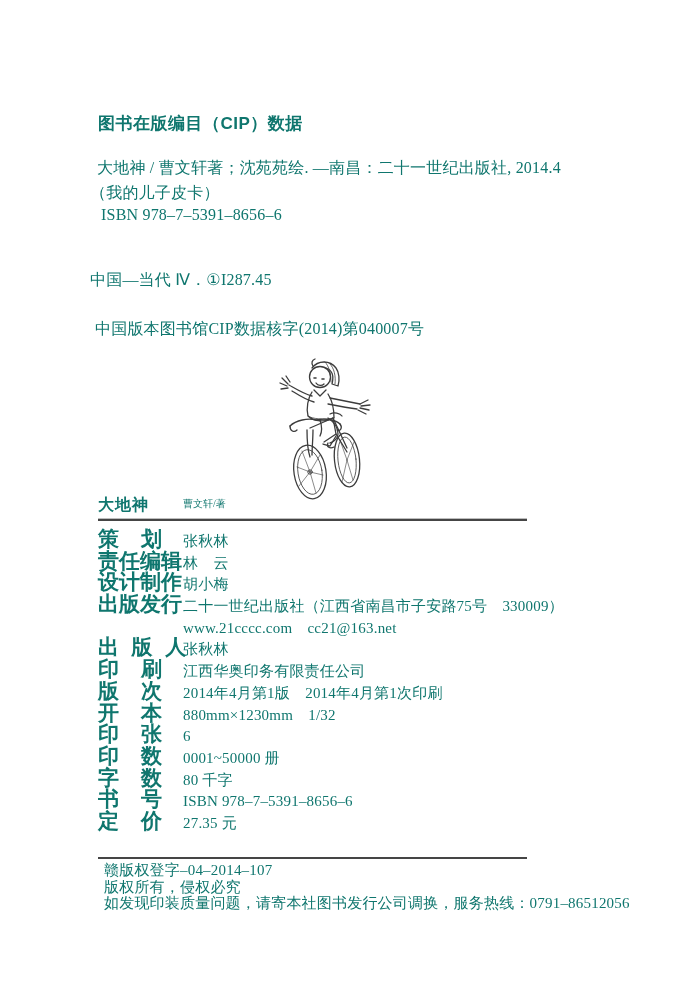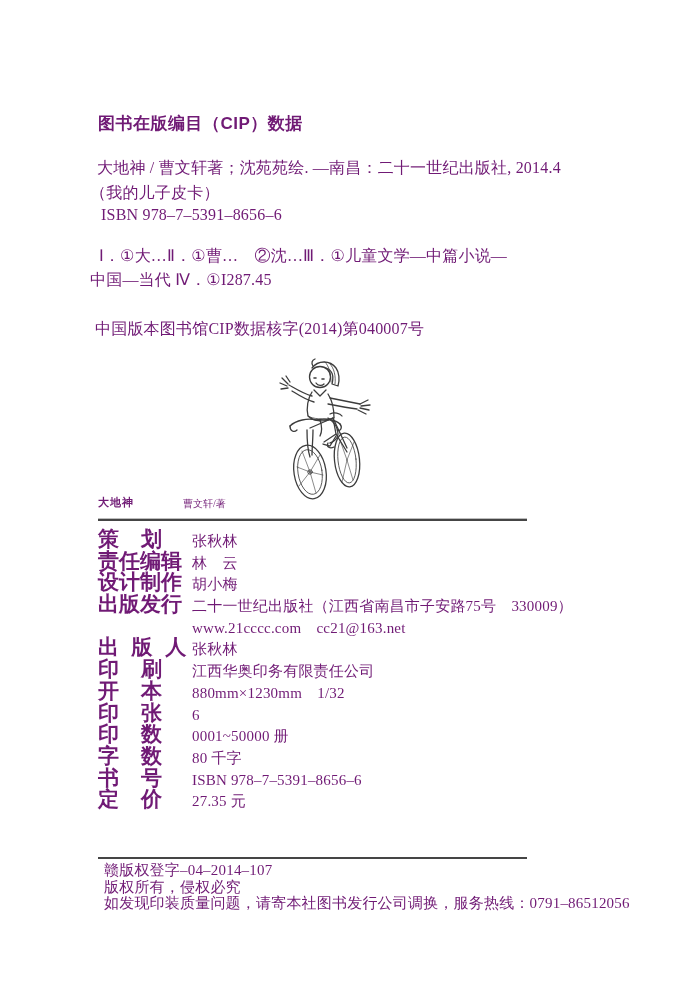--- a/index.html
+++ b/index.html
@@ -5,21 +5,21 @@
   html, body {
     margin: 0;
     padding: 0;
     background: #ffffff;
   }
   .page {
     position: relative;
     width: 700px;
     height: 999px;
     background: #ffffff;
-    color: #701a75;
+    color: #0f766e;
     font-family: "Liberation Serif", serif;
     overflow: hidden;
   }
   .abs { position: absolute; white-space: nowrap; }
 
   
   .cip-header {
     left: 98px; top: 112px;
     font-family: "Liberation Sans", sans-serif;
     font-weight: bold;
@@ -35,21 +35,21 @@
   .cip-reg  { left: 95px;  top: 319px; }
 
   
   .illustration { position: absolute; left: 250px; top: 354px; }
 
   
   .book-title {
     left: 98px; top: 495px;
     font-family: "Liberation Sans", sans-serif;
     font-weight: bold;
-    font-size: 11px;
+    font-size: 16px;
     letter-spacing: 1px;
   }
   .book-author { left: 183px; top: 497px; font-size: 10px; }
 
   .rule {
     position: absolute;
     left: 98px;
     width: 429px;
     background: #454545;
   }
@@ -64,21 +64,21 @@
     width: 64px;
     vertical-align: top;
     font-family: Liberation Mono, monospace;
     font-weight: bold;
     font-size: 21px;
     text-align: justify;
     text-align-last: justify;
   }
   .col-value {
     display: inline-block;
-    margin-left: 30px;
+    margin-left: 21px;
     font-size: 15px;
     letter-spacing: 0.2px;
   }
 
   
   .footer {
     position: absolute;
     left: 104px; top: 862px;
     font-size: 15px;
     line-height: 16.6px;
@@ -88,21 +88,20 @@
 </style>
 </head>
 <body>
 
 <div class="page">
 
   <div class="abs cip-header">图书在版编目（CIP）数据</div>
   <div class="abs cip-line cip-r1">大地神 / 曹文轩著；沈苑苑绘. —南昌：二十一世纪出版社, 2014.4</div>
   <div class="abs cip-line cip-r2">（我的儿子皮卡）</div>
   <div class="abs cip-line cip-isbn">ISBN 978–7–5391–8656–6</div>
-  <div class="abs cip-line cip-c1">Ⅰ．①大…Ⅱ．①曹…　②沈…Ⅲ．①儿童文学—中篇小说—</div>
   <div class="abs cip-line cip-c2">中国—当代 Ⅳ．①I287.45</div>
   <div class="abs cip-line cip-reg">中国版本图书馆CIP数据核字(2014)第040007号</div>
 
   <svg class="illustration" width="210" height="148" viewBox="0 0 210 148" aria-hidden="true">
     <g fill="none" stroke="#3c3c3c" stroke-width="1.3" stroke-linecap="round" stroke-linejoin="round">
 
       <ellipse cx="97" cy="106" rx="12.5" ry="27" transform="rotate(-6 97 106)"></ellipse>
       <ellipse cx="97" cy="106" rx="9" ry="23" transform="rotate(-6 97 106)" stroke-width="0.8"></ellipse>
       <path d="M97 106 L90 86 M97 106 L104 88 M97 106 L92 128 M97 106 L103 126" stroke-width="0.6"></path>
 
@@ -170,20 +169,23 @@
     <div class="col-row">
       <span class="col-label"></span><span class="col-value">www.21cccc.com　cc21@163.net</span>
     </div>
     <div class="col-row">
       <span class="col-label">出 版 人</span><span class="col-value">张秋林</span>
     </div>
     <div class="col-row">
       <span class="col-label">印 刷</span><span class="col-value">江西华奥印务有限责任公司</span>
     </div>
     <div class="col-row">
+      <span class="col-label">版 次</span><span class="col-value">2014年4月第1版　2014年4月第1次印刷</span>
+    </div>
+    <div class="col-row">
       <span class="col-label">开 本</span><span class="col-value">880mm×1230mm　1/32</span>
     </div>
     <div class="col-row">
       <span class="col-label">印 张</span><span class="col-value">6</span>
     </div>
     <div class="col-row">
       <span class="col-label">印 数</span><span class="col-value">0001~50000 册</span>
     </div>
     <div class="col-row">
       <span class="col-label">字 数</span><span class="col-value">80 千字</span>

